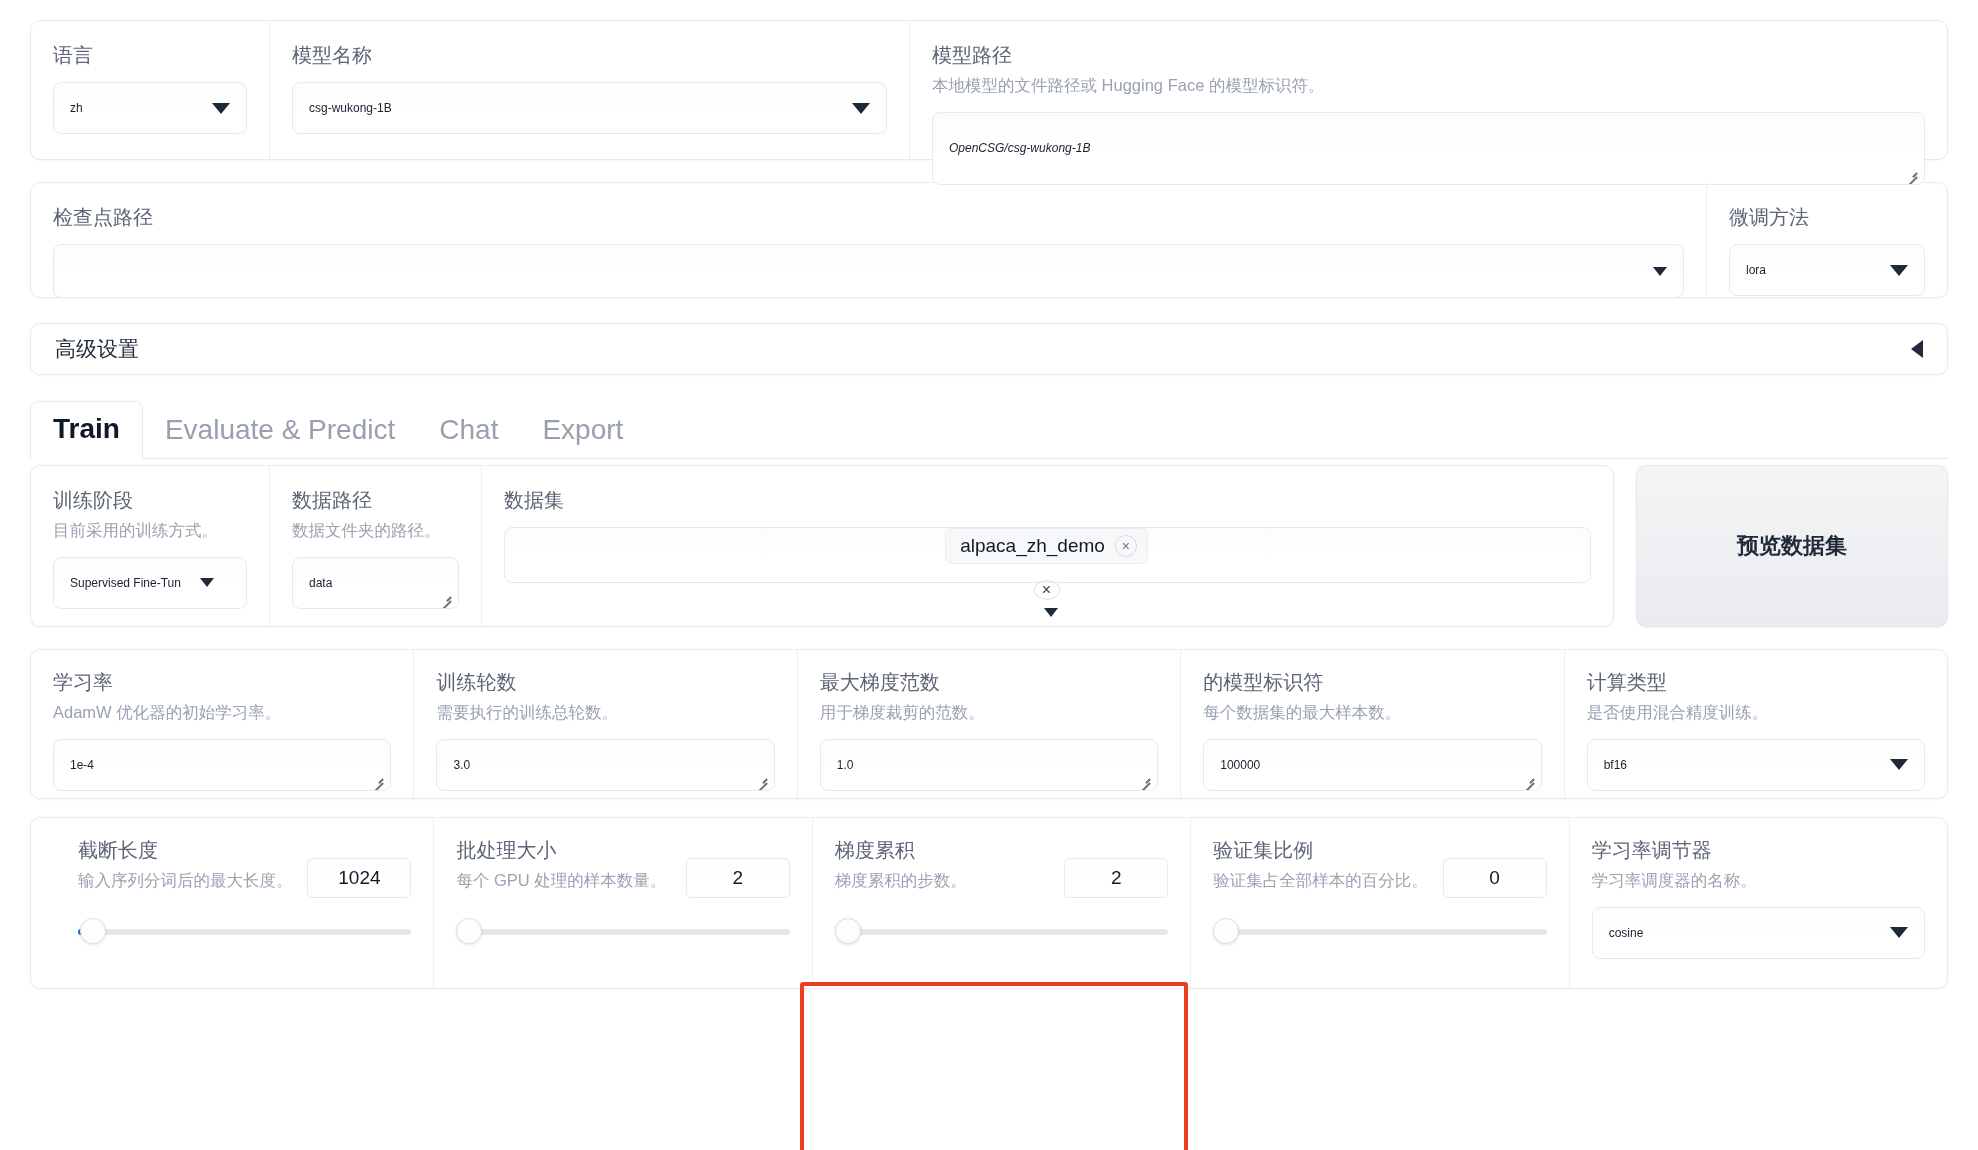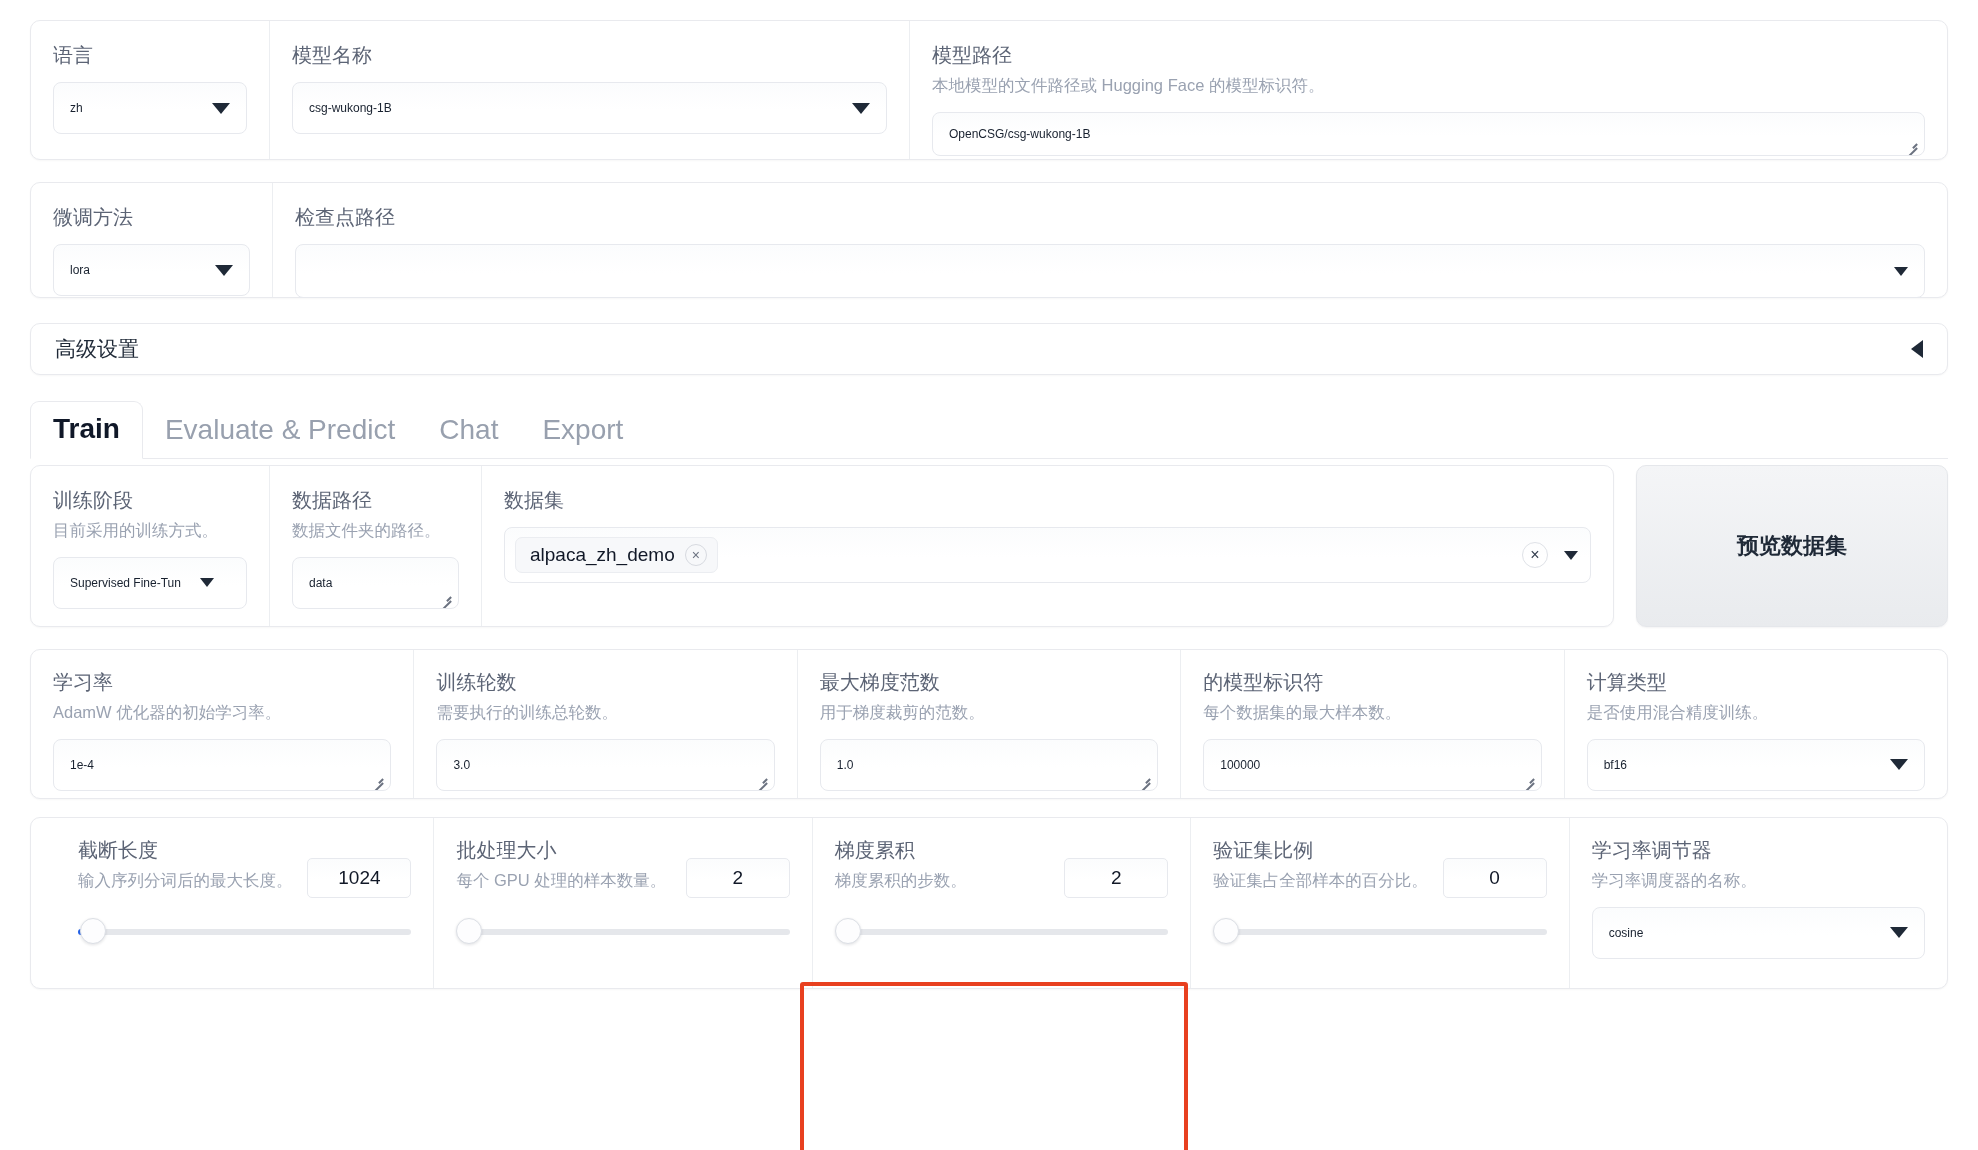--- a/index.html
+++ b/index.html
@@ -50,21 +50,21 @@
     border-radius: 8px;
     height: 52px;
     display: flex;
     align-items: center;
     padding: 0 16px;
     font-size: 12px;
     color: #18212f;
     position: relative;
     overflow: hidden;
   }
-  .field.tall { height: 44px; }
+  .field.tall { height: 73px; font-style: italic; }
   .select .val { flex: 1 1 auto; overflow: hidden; white-space: nowrap; }
   .caret {
     width: 0; height: 0;
     border-left: 9px solid transparent;
     border-right: 9px solid transparent;
     border-top: 11px solid #1f2937;
     flex: 0 0 auto;
     margin-left: 8px;
   }
   .caret.sm {
@@ -146,20 +146,21 @@
   
   .multi {
     margin-top: 14px;
     border: 1px solid #e7e9ee;
     background: linear-gradient(180deg,#fbfcfd 0%, #ffffff 55%);
     border-radius: 8px;
     height: 56px;
     display: flex; align-items: center;
     padding: 0 12px 0 10px;
     gap: 8px;
+    flex-direction: column;
   }
   .token {
     display: inline-flex; align-items: center; gap: 10px;
     background: #f7f8fa; border: 1px solid #ebedf1;
     border-radius: 7px; padding: 6px 10px 6px 14px;
     font-size: 19px; color: #111827;
   }
   .xcirc {
     width: 22px; height: 22px; border-radius: 50%;
     border: 1px solid #d7dae0; color: #6b7280;
@@ -257,32 +258,32 @@
         <span>OpenCSG/csg-wukong-1B</span>
         <span class="grip">
             <i></i>
             <i></i>
           </span>
       </div>
     </div>
   </div>
 
   <div class="panel row-method">
+    <div class="cell c-ckpt">
+      <div class="lbl">检查点路径</div>
+      <div class="field select" style="height:54px;">
+        <span class="val"></span>
+        <span class="caret sm"></span>
+      </div>
+    </div>
     <div class="cell c-method">
       <div class="lbl">微调方法</div>
       <div class="field select">
         <span class="val">lora</span>
         <span class="caret"></span>
-      </div>
-    </div>
-    <div class="cell c-ckpt">
-      <div class="lbl">检查点路径</div>
-      <div class="field select" style="height:54px;">
-        <span class="val"></span>
-        <span class="caret sm"></span>
       </div>
     </div>
   </div>
 
   <div class="panel accordion">
     <div class="acc-title">高级设置</div>
     <div class="tri-left"></div>
   </div>
 
   <div class="tabs">

